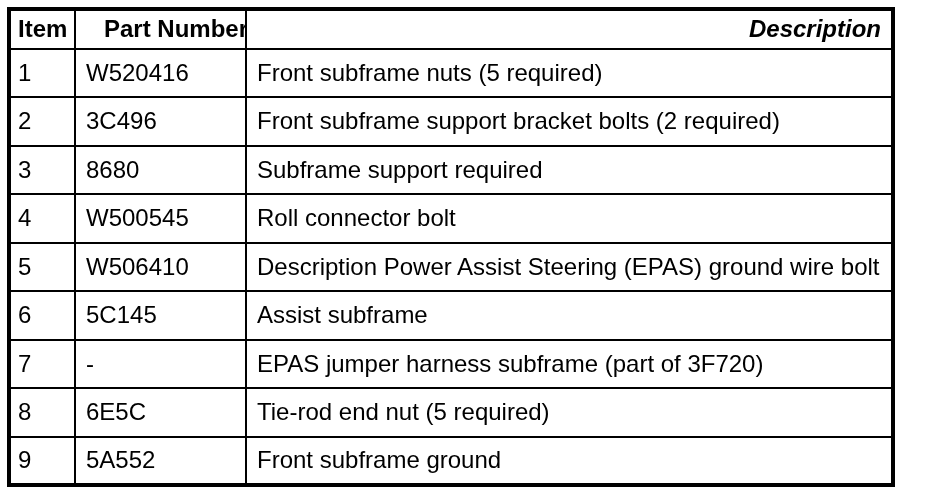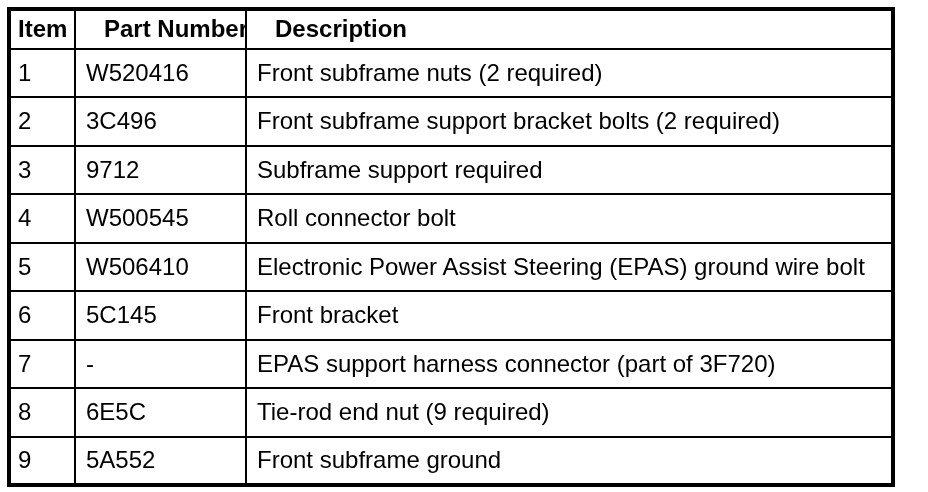--- a/index.html
+++ b/index.html
@@ -41,21 +41,22 @@
   }
   .parts-table tbody tr {
     height: 48px;
   }
   .parts-table th {
     font-weight: bold;
     text-align: left;
     padding-left: 28px;
   }
   .parts-table th.desc-header {
-    text-align: left;
+    text-align: right;
+    font-style: italic;
   }
   .parts-table .col-item {
     width: 66px;
   }
   .parts-table .col-part {
     width: 171px;
   }
   .parts-table td.item-cell,
   .parts-table th.item-header {
     padding-left: 7px;
@@ -75,56 +76,56 @@
     <tr>
       <th class="item-header">Item</th>
       <th>Part Number</th>
       <th class="desc-header">Description</th>
     </tr>
   </thead>
   <tbody>
     <tr>
       <td class="item-cell">1</td>
       <td>W520416</td>
-      <td>Front subframe nuts (2 required)</td>
+      <td>Front subframe nuts (5 required)</td>
     </tr>
     <tr>
       <td class="item-cell">2</td>
       <td>3C496</td>
       <td>Front subframe support bracket bolts (2 required)</td>
     </tr>
     <tr>
       <td class="item-cell">3</td>
-      <td>9712</td>
+      <td>8680</td>
       <td>Subframe support required</td>
     </tr>
     <tr>
       <td class="item-cell">4</td>
       <td>W500545</td>
       <td>Roll connector bolt</td>
     </tr>
     <tr>
       <td class="item-cell">5</td>
       <td>W506410</td>
-      <td>Electronic Power Assist Steering (EPAS) ground wire bolt</td>
+      <td>Description Power Assist Steering (EPAS) ground wire bolt</td>
     </tr>
     <tr>
       <td class="item-cell">6</td>
       <td>5C145</td>
-      <td>Front bracket</td>
+      <td>Assist subframe</td>
     </tr>
     <tr>
       <td class="item-cell">7</td>
       <td>-</td>
-      <td>EPAS support harness connector (part of 3F720)</td>
+      <td>EPAS jumper harness subframe (part of 3F720)</td>
     </tr>
     <tr>
       <td class="item-cell">8</td>
       <td>6E5C</td>
-      <td>Tie-rod end nut (9 required)</td>
+      <td>Tie-rod end nut (5 required)</td>
     </tr>
     <tr>
       <td class="item-cell">9</td>
       <td>5A552</td>
       <td>Front subframe ground</td>
     </tr>
   </tbody>
 </table>
 
 </body></html>

